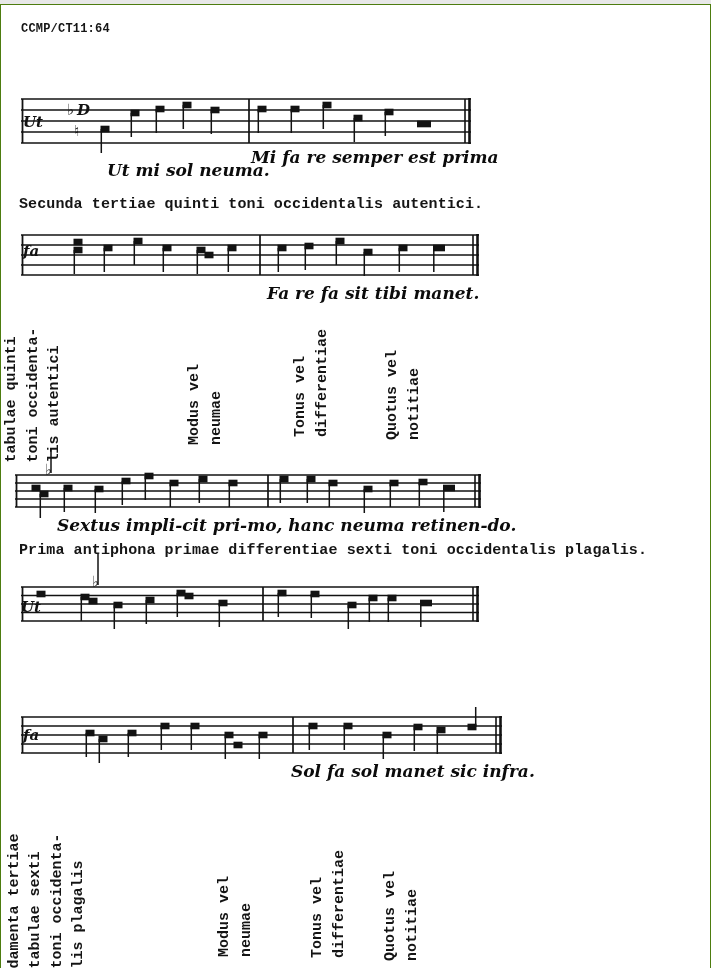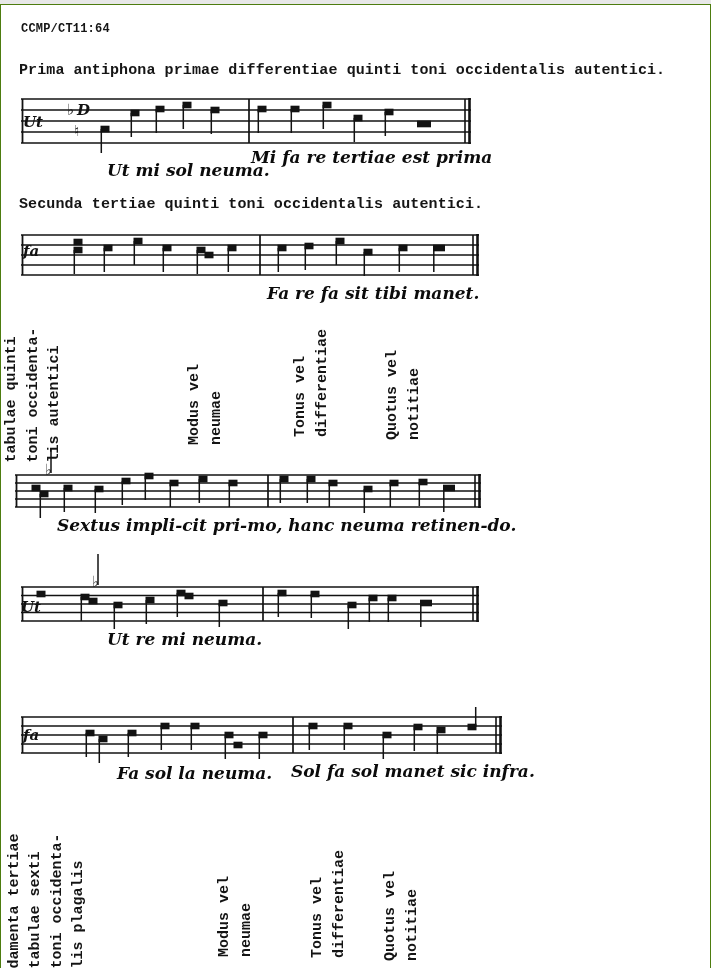--- a/index.html
+++ b/index.html
@@ -34,22 +34,22 @@
     font-weight:700;font-size:15px;line-height:21.5px;
     color:#141414;white-space:pre;
   }
   svg.staves{position:absolute;left:0;top:0;}
 </style>
 </head>
 <body>
 
 <div class="page" id="page">
   <div class="typewriter hdr">CCMP/CT11:64</div>
-  <div class="typewriter t1">Prima antiphona primae differentiae quinti toni occidentalis autentici.</div>
   <div class="typewriter t2">Secunda tertiae quinti toni occidentalis autentici.</div>
+  <div class="typewriter t3">Prima antiphona primae differentiae sexti toni occidentalis plagalis.</div>
   <svg class="staves" id="staves" width="711" height="968" viewBox="0 0 711 968">
       <g>
         <line x1="20" y1="94" x2="470" y2="94" stroke="#121212" stroke-width="1.6"></line>
         <line x1="20" y1="105" x2="470" y2="105" stroke="#121212" stroke-width="1.6"></line>
         <line x1="20" y1="116" x2="470" y2="116" stroke="#121212" stroke-width="1.6"></line>
         <line x1="20" y1="127" x2="470" y2="127" stroke="#121212" stroke-width="1.6"></line>
         <line x1="20" y1="138" x2="470" y2="138" stroke="#121212" stroke-width="1.6"></line>
         <line x1="21.5" y1="94" x2="21.5" y2="138" stroke="#121212" stroke-width="1.8"></line>
         <line x1="248" y1="94" x2="248" y2="138" stroke="#121212" stroke-width="1.7"></line>
         <line x1="464" y1="94" x2="464" y2="138" stroke="#121212" stroke-width="1.6"></line>
@@ -235,25 +235,23 @@
         <line x1="382.3" y1="730" x2="382.3" y2="754" stroke="#121212" stroke-width="1.5"></line>
         <rect x="412.5" y="718.7" width="9" height="6.6" fill="#121212"></rect>
         <line x1="413.3" y1="722" x2="413.3" y2="746" stroke="#121212" stroke-width="1.5"></line>
         <rect x="435.5" y="721.7" width="9" height="6.6" fill="#121212"></rect>
         <line x1="436.3" y1="725" x2="436.3" y2="749" stroke="#121212" stroke-width="1.5"></line>
         <rect x="466.5" y="718.7" width="9" height="6.6" fill="#121212"></rect>
         <line x1="474.7" y1="722" x2="474.7" y2="702" stroke="#121212" stroke-width="1.5"></line>
       </g>
     </svg>
 <div class="lyric" style="left: 106px; top: 155px;">Ut mi sol neuma.</div>
-    <div class="lyric" style="left: 250px; top: 142px;">Mi fa re tertiae est prima</div>
+    <div class="lyric" style="left: 250px; top: 142px;">Mi fa re semper est prima</div>
     <div class="lyric" style="left: 266px; top: 278px;">Fa re fa sit tibi manet.</div>
     <div class="lyric" style="left: 56px; top: 510px;">Sextus impli-cit pri-mo, hanc neuma retinen-do.</div>
-    <div class="lyric" style="left: 106px; top: 624px;">Ut re mi neuma.</div>
-    <div class="lyric" style="left: 116px; top: 758px;">Fa sol la neuma.</div>
     <div class="lyric" style="left: 290px; top: 756px;">Sol fa sol manet sic infra.</div>
     <div class="vlabel" style="left: 64px; top: 349.5px;">Bases vel fun-
 damenta tertiae
 tabulae quinti
 toni occidenta-
 lis autentici</div>
     <div class="vlabel" style="left: 226px; top: 397px;">Modus vel
 neumae</div>
     <div class="vlabel" style="left: 332px; top: 389px;">Tonus vel
 differentiae</div>

